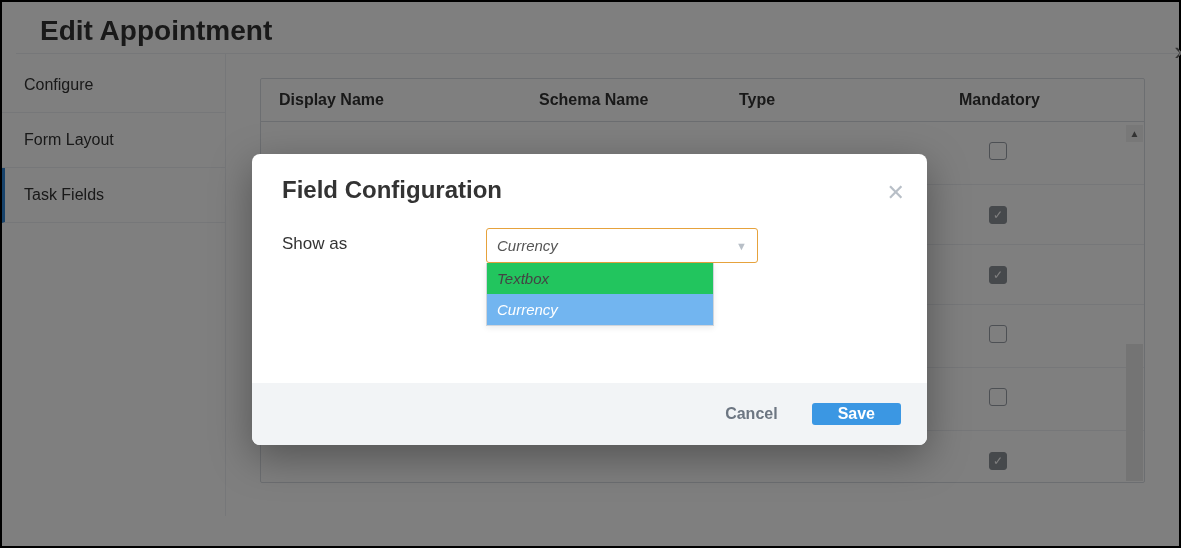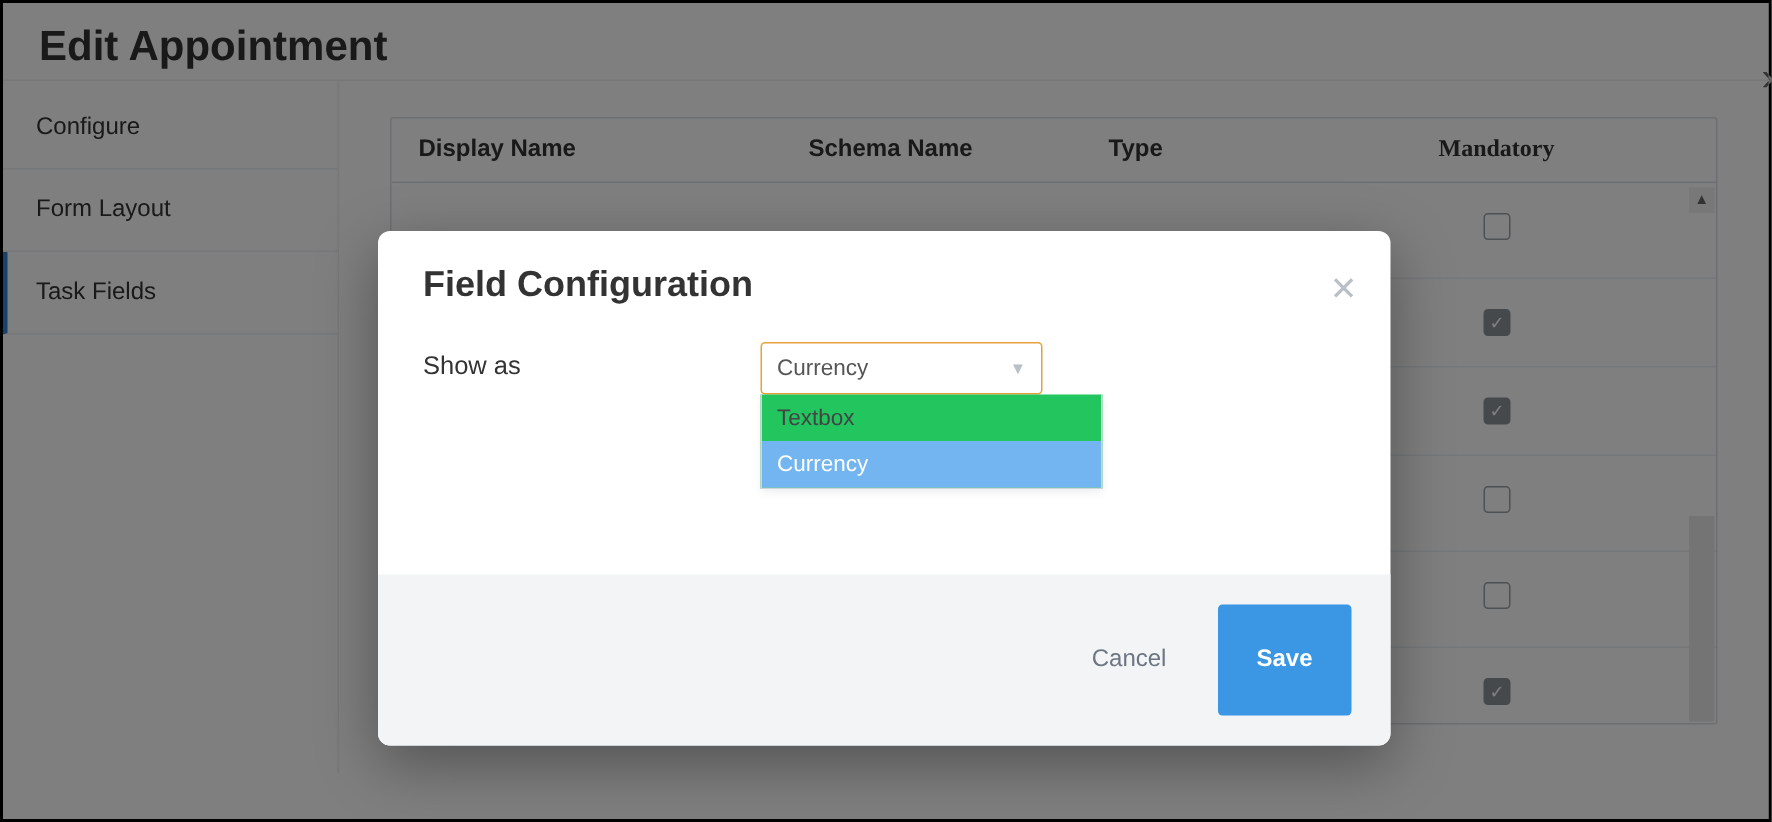--- a/index.html
+++ b/index.html
@@ -12,67 +12,67 @@
     --option-hover: #72b5f0;
     --select-border: #e6a23c;
     --modal-footer: #f2f4f6;
   }
   * { box-sizing: border-box; }
   html, body { margin:0; padding:0; width:1181px; height:548px; font-family: "Segoe UI", Arial, sans-serif; color:var(--text); background:#000; overflow:hidden; }
   .frame { position:absolute; inset:0; border:2px solid #000; background:var(--bg); }
 
   
   .page { width:100%; height:100%; }
-  .page-header { padding:14px 24px 6px 24px; border-bottom:1px solid var(--border-light); position:relative; }
+  .page-header { padding:14px 24px 6px 24px; border-bottom:1px solid var(--border-light); position:relative;margin-left:14px; }
   .page-title { font-size:28px; font-weight:700; line-height:1.1; }
   .page-subtitle { font-size:15px; color:#555; margin-top:2px; }
   .page-close { position:absolute; right:-4px; top:34px; font-size:26px; color:#666; }
 
   .body { display:flex; height:calc(100% - 82px); }
   .sidebar { width:224px; border-right:1px solid var(--border-light); padding-top:4px; }
   .side-item { padding:18px 22px; font-size:16px; border-bottom:1px solid var(--border-light); cursor:pointer; }
   .side-item.active { border-left:3px solid #2e84d4; padding-left:19px; font-weight:500; }
 
   .content { flex:1; padding:24px 34px 8px 34px; position:relative; }
   .table-wrap { border:1px solid var(--border); border-radius:2px; position:relative; }
   .thead { display:flex; padding:12px 18px; font-size:16px; font-weight:600; border-bottom:1px solid var(--border); }
   .col-dn { flex:0 0 260px; }
   .col-sn { flex:0 0 200px; }
   .col-ty { flex:0 0 190px; }
-  .col-mn { flex:1; text-align:left; padding-left:30px;font-family:Liberation Serif, serif; }
+  .col-mn { flex:1; text-align:left; padding-left:30px; }
 
   .tbody { height:360px; overflow:hidden; position:relative; }
   .trow { display:flex; align-items:center; padding:20px 18px; border-bottom:1px solid var(--border-light); }
   .chk { width:18px; height:18px; border:1.5px solid #9aa0a8; border-radius:3px; display:inline-flex; align-items:center; justify-content:center; }
   .chk.on { background:#8d9299; border-color:#8d9299; color:#fff; font-size:12px; line-height:1; }
   .mn-cell { margin-left:30px; }
   .col-scroll-up { position:absolute; right:1px; top:46px; width:17px; height:17px; background:#f0f0f0; display:flex; align-items:center; justify-content:center; font-size:10px; color:#666; }
   .col-scroll-track { position:absolute; right:1px; top:265px; bottom:1px; width:17px; background:#e9e9e9; }
 
   
   .dim { position:absolute; inset:0; background:rgba(0,0,0,0.50); }
 
   
   .modal { position:absolute; left:250px; top:152px; width:675px; background:#fff; border-radius:8px; box-shadow:0 12px 40px rgba(0,0,0,0.35); overflow:visible; }
   .modal-head { padding:22px 30px 18px 30px; position:relative; }
   .modal-title { font-size:24px; font-weight:600; }
   .modal-x { position:absolute; right:22px; top:26px; color:#b8bfc7; font-size:22px; cursor:pointer; }
-  .modal-body { padding:6px 24px 120px 30px; display:flex; gap:37px; }
+  .modal-body { padding:6px 24px 120px 30px; display:flex; gap:16px; }
   .lbl { font-size:17px; padding-top:6px; width:188px; }
 
-  .select { position:relative; width:188px; }
+  .select { position:relative; width:272px;font-style:italic; }
   .select-ctrl { height:35px; border:1px solid var(--select-border); border-radius:3px; display:flex; align-items:center; padding:0 10px; font-size:15px; color:#555; justify-content:space-between; cursor:pointer; }
   .select-caret { color:#b8bfc7; font-size:11px; }
   .options { position:absolute; left:0; top:35px; width:228px; border:1px solid #d0d5db; border-top:none; background:#22c55e; box-shadow:0 2px 6px rgba(0,0,0,0.08); }
   .opt { padding:7px 10px; font-size:15px; color:#444; cursor:pointer; }
   .opt.active { background:var(--option-hover); color:#fff; }
 
   .modal-foot { background:var(--modal-footer); padding:20px 26px; display:flex; justify-content:flex-end; gap:28px; align-items:center; border-radius:0 0 8px 8px; }
-  .btn-cancel { color:#6d7682; font-size:16px; cursor:pointer; background:none; border:none; }
-  .btn-save { background:var(--accent); color:#fff; font-size:16px; font-weight:600; border:none; padding:28px 26px; border-radius:3px; cursor:pointer; }
+  .btn-cancel { color:#6d7682; font-size:16px; cursor:pointer; background:none; border:none;font-weight:bold; }
+  .btn-save { background:var(--accent); color:#fff; font-size:16px; font-weight:600; border:none; padding:2px 26px; border-radius:3px; cursor:pointer; }
 </style>
 </head>
 <body>
 
 <div class="frame">
   <div class="page">
     <div class="page-header">
       <div class="page-title">Edit Appointment</div>
       <div class="page-close">›</div>
     </div>

